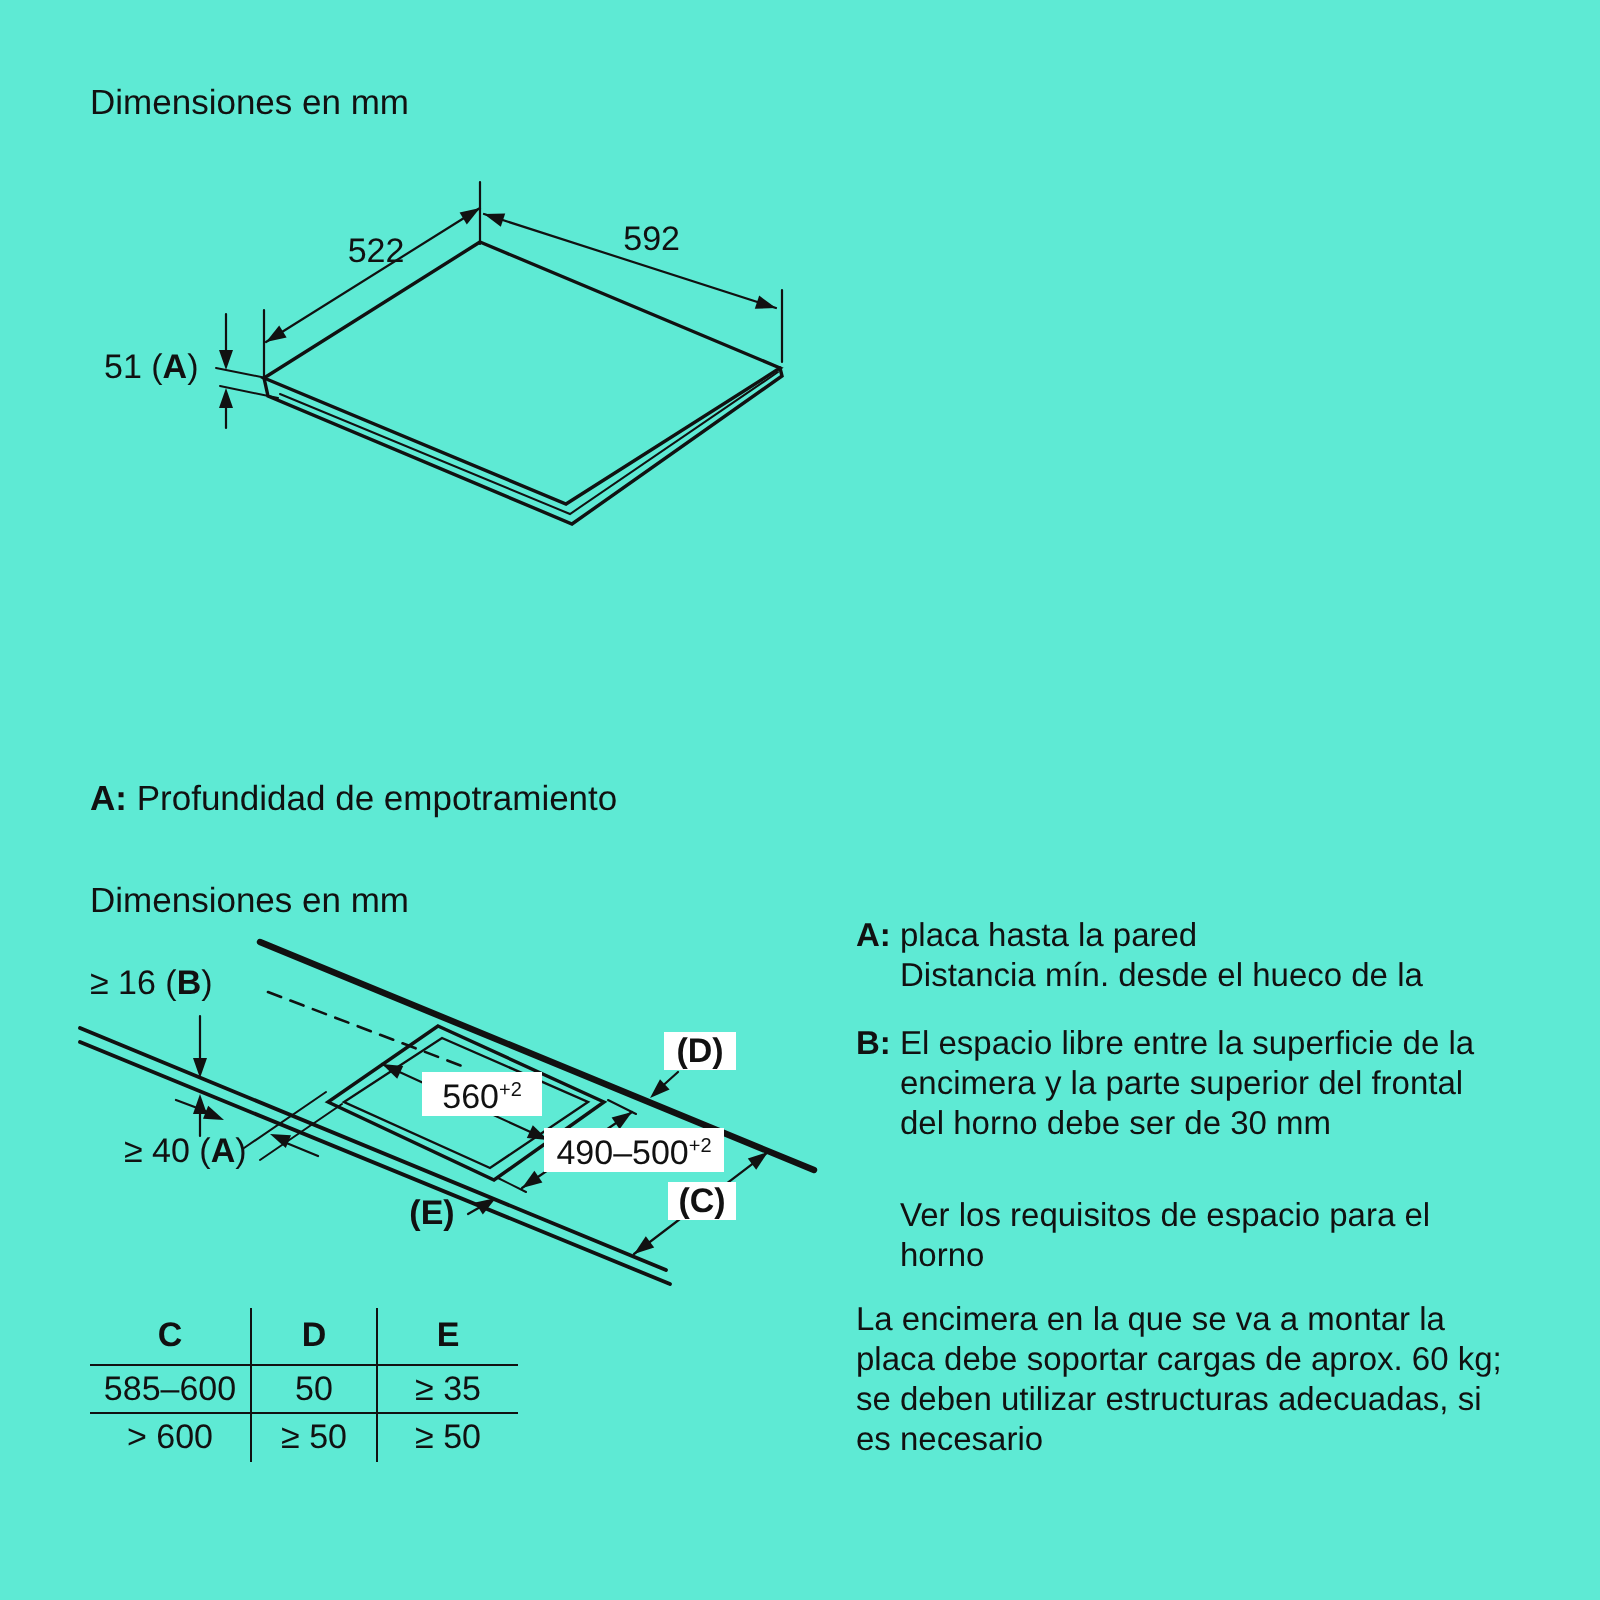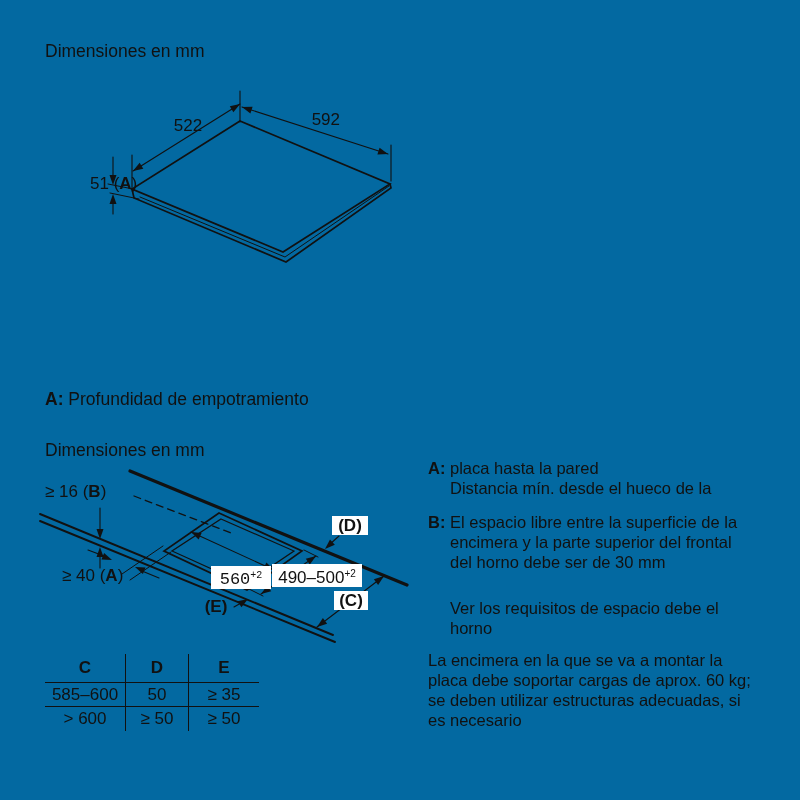--- a/index.html
+++ b/index.html
@@ -1,16 +1,16 @@
 <!DOCTYPE html>
 <html><head>
 <meta charset="utf-8">
 <style>
   html,body{margin:0;padding:0;background:#fff;}
-  .page{position:relative;width:800px;height:800px;background:#0369a1;overflow:hidden;
+  .page{position:relative;width:800px;height:800px;background:#5eead4;overflow:hidden;
         font-family:"Liberation Sans","DejaVu Sans",sans-serif;color:#111;}
   .geo{position:absolute;left:0;top:0;z-index:0;}
   .lbl{position:absolute;z-index:2;font-size:17px;line-height:19px;white-space:nowrap;}
   .lbl.bg{background:#ffffff;padding:0 2px;}
   .lbl.center{text-align:center;}
   .b{font-weight:bold;}
   .sup{font-size:10px;vertical-align:6px;letter-spacing:0;}
   .title{position:absolute;z-index:2;font-size:17.5px;}
   
   .note{position:absolute;z-index:2;font-size:16.5px;line-height:20px;display:flex;}
@@ -100,30 +100,30 @@
         <path d="M234,607 L241,603" stroke-width="1.1"></path>
         <polygon fill="#111" stroke="none" points="248,599 241.4,607.3 237.6,601.3"></polygon>
       </g>
     </g>
   </svg>
 
   <div class="title" style="left:45px;top:41px;">Dimensiones en mm</div>
 
   <div class="lbl center" style="left:166px;top:116px;width:44px;">522</div>
   <div class="lbl center" style="left:296px;top:110px;width:44px;text-align:right;">592</div>
-  <div class="lbl" style="left:52px;top:174px;margin-left:38px;"><span>51 (</span><span class="b">A</span><span>)</span></div>
+  <div class="lbl" style="left:52px;top:174px;"><span>51 (</span><span class="b">A</span><span>)</span></div>
 
   <div class="title" style="left:45px;top:389px;"><span class="b">A:</span> <span>Profundidad de empotramiento</span></div>
 
   <div class="title" style="left:45px;top:440px;">Dimensiones en mm</div>
 
   <div class="lbl" style="left:45px;top:482px;"><span>≥ 16 (</span><span class="b">B</span><span>)</span></div>
   <div class="lbl" style="left:62px;top:566px;"><span>≥ 40 (</span><span class="b">A</span><span>)</span></div>
 
-  <div class="lbl bg center" style="left:211px;top:566px;width:56px;font-family:Liberation Mono, monospace;"><span>560</span><span class="sup">+2</span></div>
+  <div class="lbl bg center" style="left:211px;top:536px;width:56px;"><span>560</span><span class="sup">+2</span></div>
   <div class="lbl bg center" style="left:272px;top:564px;width:86px;"><span>490–500</span><span class="sup">+2</span></div>
 
   <div class="lbl bg center b" style="left:332px;top:516px;width:32px;">(D)</div>
   <div class="lbl bg center b" style="left:334px;top:591px;width:30px;">(C)</div>
   <div class="lbl center b" style="left:200px;top:597px;width:32px;">(E)</div>
 
   <table class="spec">
     <tbody>
         <tr class="hd">
       <td class="c0 vr">C</td>
@@ -154,21 +154,21 @@
   <div class="note" style="left:428px;top:512px;">
     <span class="tag">B:</span>
     <span class="lines">
       <div>El espacio libre entre la superficie de la</div>
       <div>encimera y la parte superior del frontal</div>
       <div>del horno debe ser de 30 mm</div>
     </span>
   </div>
 
   <div class="plain" style="left:450px;top:598px;">
-    <div>Ver los requisitos de espacio debe el</div>
+    <div>Ver los requisitos de espacio para el</div>
     <div>horno</div>
   </div>
 
   <div class="plain" style="left:428px;top:650px;">
     <div>La encimera en la que se va a montar la</div>
     <div>placa debe soportar cargas de aprox. 60 kg;</div>
     <div>se deben utilizar estructuras adecuadas, si</div>
     <div>es necesario</div>
   </div>
 

